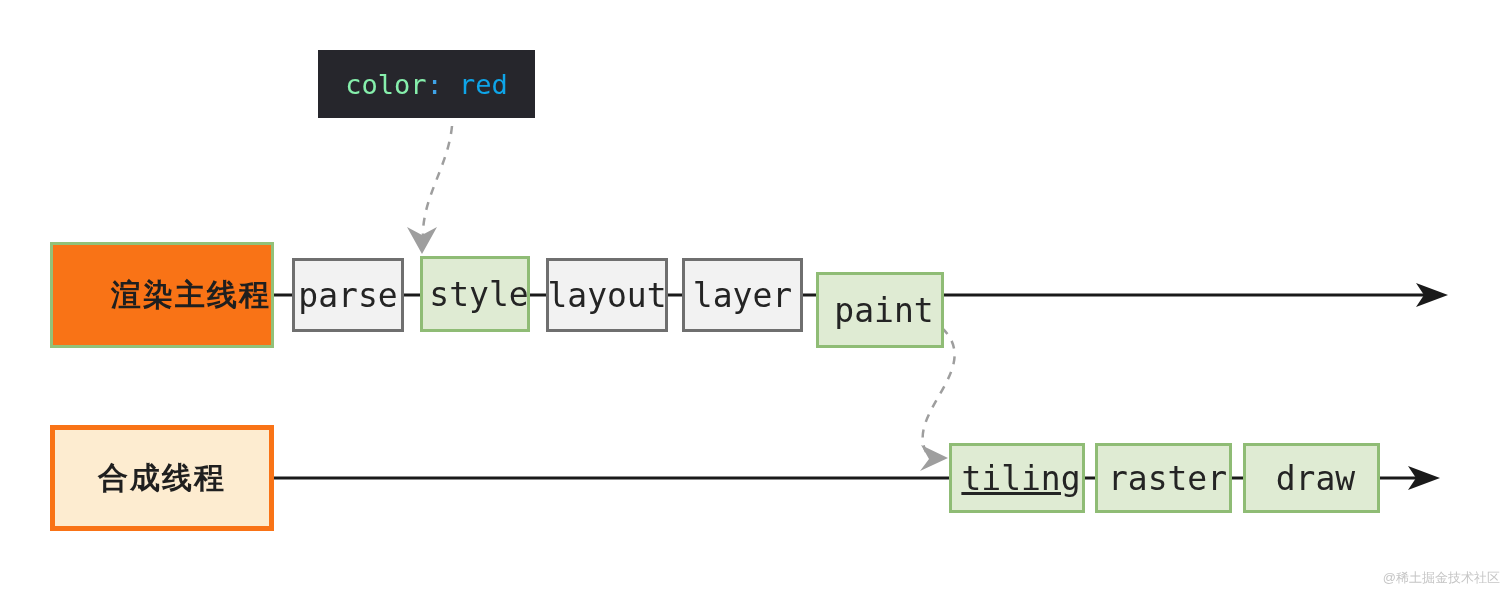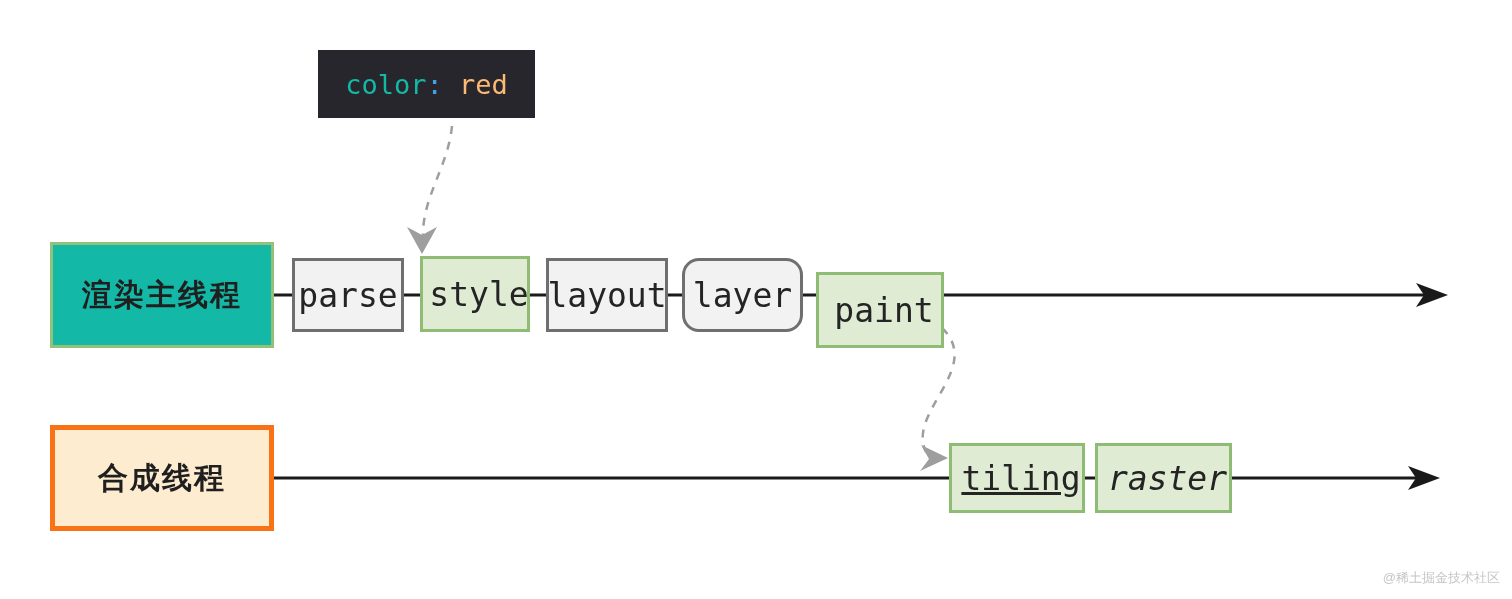--- a/index.html
+++ b/index.html
@@ -33,22 +33,23 @@
     width: 224px;
     height: 106px;
     font-size: 30px;
     font-weight: 600;
     color: #1f1f1f;
     letter-spacing: 2px;
     font-family: "Liberation Sans", sans-serif;
   }
   .thread-green {
     left: 50px; top: 242px;
-    background: #14b8a6;
+    background: #f97316;
     border: 3px solid #93c178;
+    justify-content: flex-end;
   }
   .thread-orange {
     left: 50px; top: 425px;
     background: #fdecd0;
     border: 5px solid #f97316;
   }
   .stage {
     height: 74px;
     top: 258px;
     font-family: "DejaVu Sans Mono", "Liberation Mono", monospace;
@@ -60,42 +61,42 @@
     border: 3px solid #6f6f6f;
   }
   .stage-green {
     background: #dfebd3;
     border: 3px solid #8fbc75;
     padding-left: 8px;
   }
   .stage-parse  { left: 292px;  width: 112px; }
   .stage-style  { left: 420px;  width: 110px; top: 256px; height: 76px; }
   .stage-layout { left: 546px;  width: 122px; text-align: right; }
-  .stage-layer  { left: 682px;  width: 121px; border-radius: 17px; }
+  .stage-layer  { left: 682px;  width: 121px; }
   .stage-paint  { left: 816px;  width: 128px; top: 256px; height: 76px; margin-top: 16px; }
   .stage-bottom { top: 443px; height: 70px; }
   .stage-tiling { left: 949px;  width: 136px; text-decoration: underline; }
-  .stage-raster { left: 1095px; width: 137px; font-style: italic; }
+  .stage-raster { left: 1095px; width: 137px; }
   .stage-draw   { left: 1243px; width: 137px; }
   .code-box {
     position: absolute;
     z-index: 2;
     left: 318px; top: 50px;
     width: 217px; height: 68px;
     background: #26262c;
     display: flex;
     align-items: center;
     justify-content: center;
     font-family: "DejaVu Sans Mono", "Liberation Mono", monospace;
     font-size: 27px;
     white-space: pre;
   }
-  .tok-prop  { color: #14b8a6; }
+  .tok-prop  { color: #86efac; }
   .tok-colon { color: #3fa3e8; }
-  .tok-value { color: #fdba74; }
+  .tok-value { color: #0ea5e9; }
   .watermark {
     position: absolute;
     z-index: 3;
     right: 12px;
     bottom: 12px;
     font-size: 13px;
     color: #c6c6c6;
     font-family: "Liberation Sans", sans-serif;
   }
 </style>
@@ -144,16 +145,19 @@
 
   <div class="box thread-box thread-orange">
     <span>合成线程</span>
   </div>
   <div class="box stage stage-green stage-bottom stage-tiling">
     <span>tiling</span>
   </div>
   <div class="box stage stage-green stage-bottom stage-raster">
     <span>raster</span>
   </div>
+  <div class="box stage stage-green stage-bottom stage-draw">
+    <span>draw</span>
+  </div>
 
   <div class="watermark">@稀土掘金技术社区</div>
 
 </div>
 
 </body></html>

